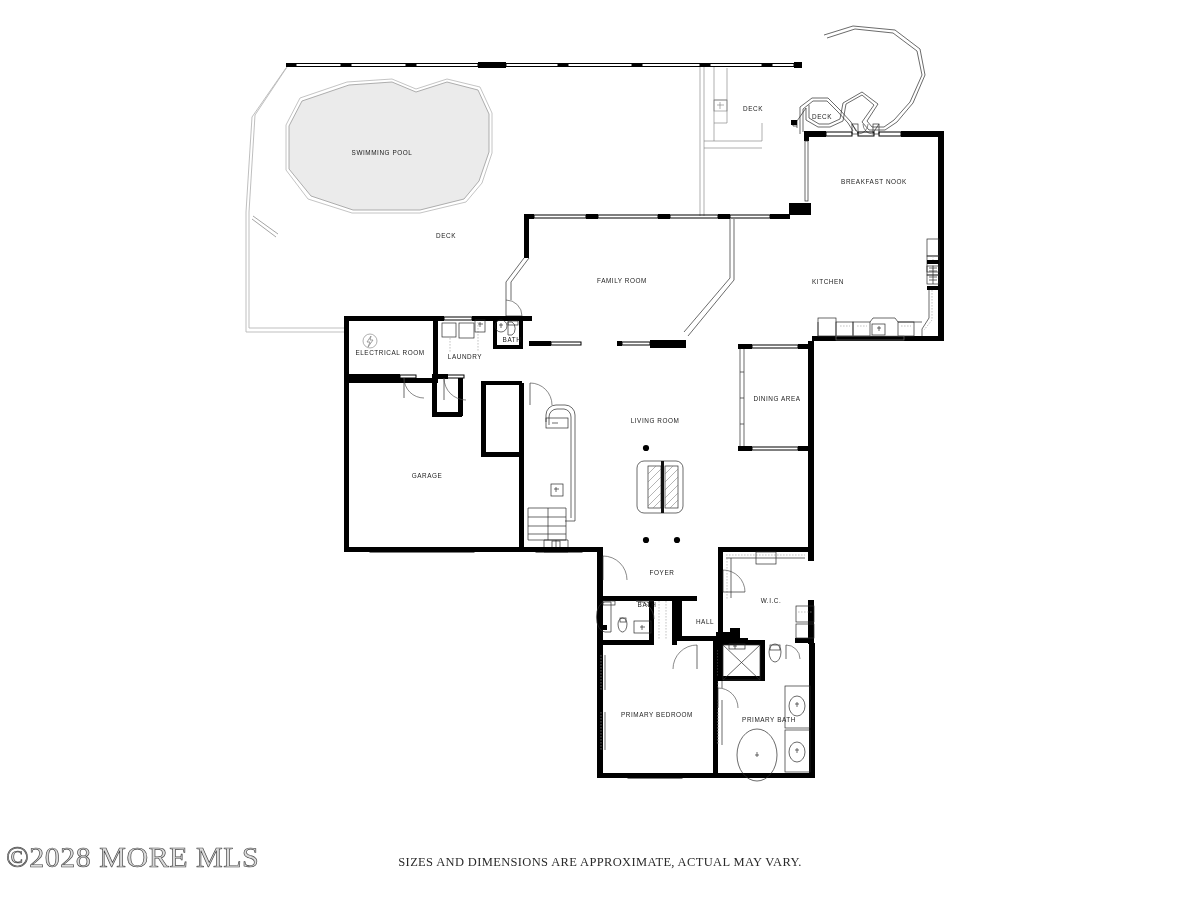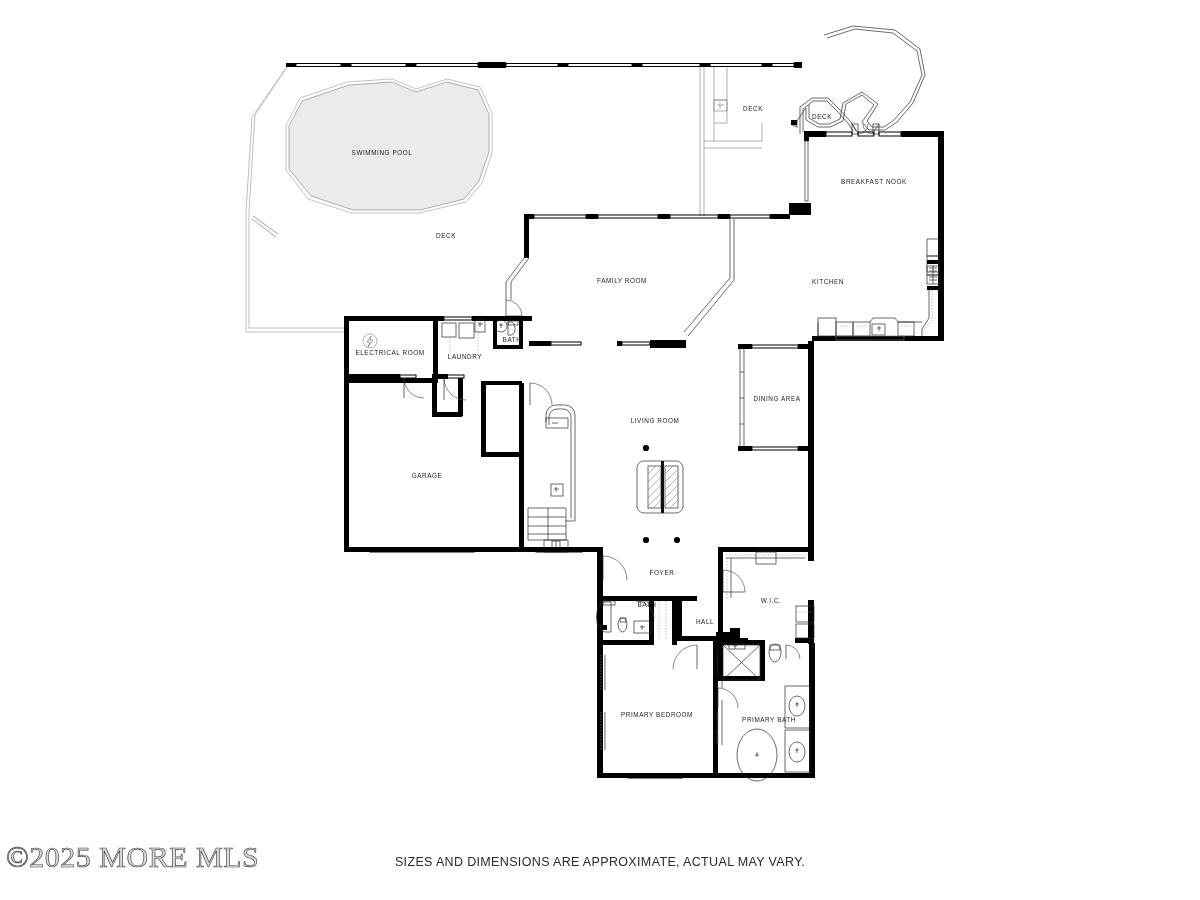--- a/index.html
+++ b/index.html
@@ -29,21 +29,21 @@
   .pool-fill{fill:#ebebeb;stroke:#9b9b9b;stroke-width:0.8;}
   .pool-outer{fill:none;stroke:#b5b5b5;stroke-width:0.8;}
   .deck-rail{fill:none;stroke:#b8b8b8;stroke-width:0.9;}
   .deck-rail2{fill:none;stroke:#8e8e8e;stroke-width:0.8;}
   .swing{fill:none;stroke:#4a4a4a;stroke-width:0.65;}
   .dot{fill:#000000;}
 
   #footer-note{
     position:absolute;left:0;top:855px;width:1200px;
     text-align:center;
-    font-family:Liberation Sans, sans-serif;
+    font-family:Liberation Serif, serif;
     font-size:12.5px;
     letter-spacing:0.35px;
     color:#2a2a2a;
   }
   #watermark{
     position:absolute;left:6px;top:840px;
     font-family:"Liberation Serif", serif;
     font-size:30px;
     letter-spacing:0.5px;
     color:#d8d8d8;
@@ -441,13 +441,13 @@
   <g>
     <rect class="wall-thick" x="519" y="547" width="84" height="5"></rect>
     <rect class="wall-thick" x="597" y="547" width="6" height="8"></rect>
     <rect class="wall-thick" x="524" y="547" width="6" height="5"></rect>
   </g>
 
 </svg>
 </div>
 
 <div id="footer-note">SIZES AND DIMENSIONS ARE APPROXIMATE, ACTUAL MAY VARY.</div>
-<div id="watermark">©2025 MORE MLS</div>
+<div id="watermark">©2028 MORE MLS</div>
 
 </body></html>

